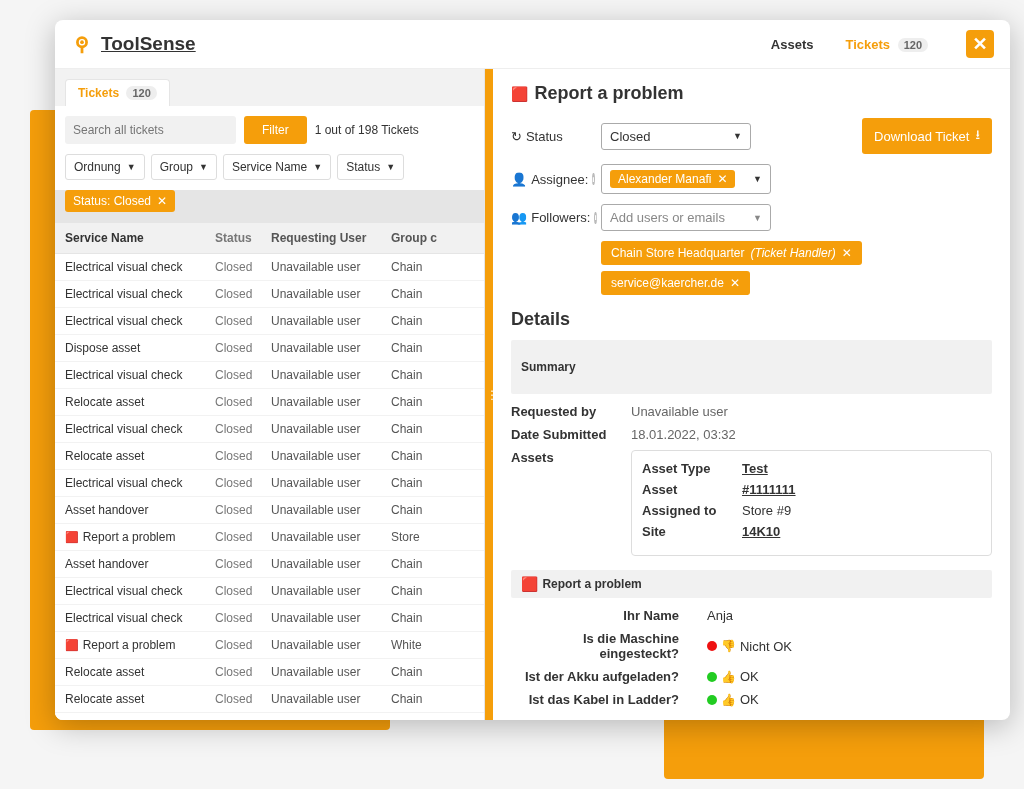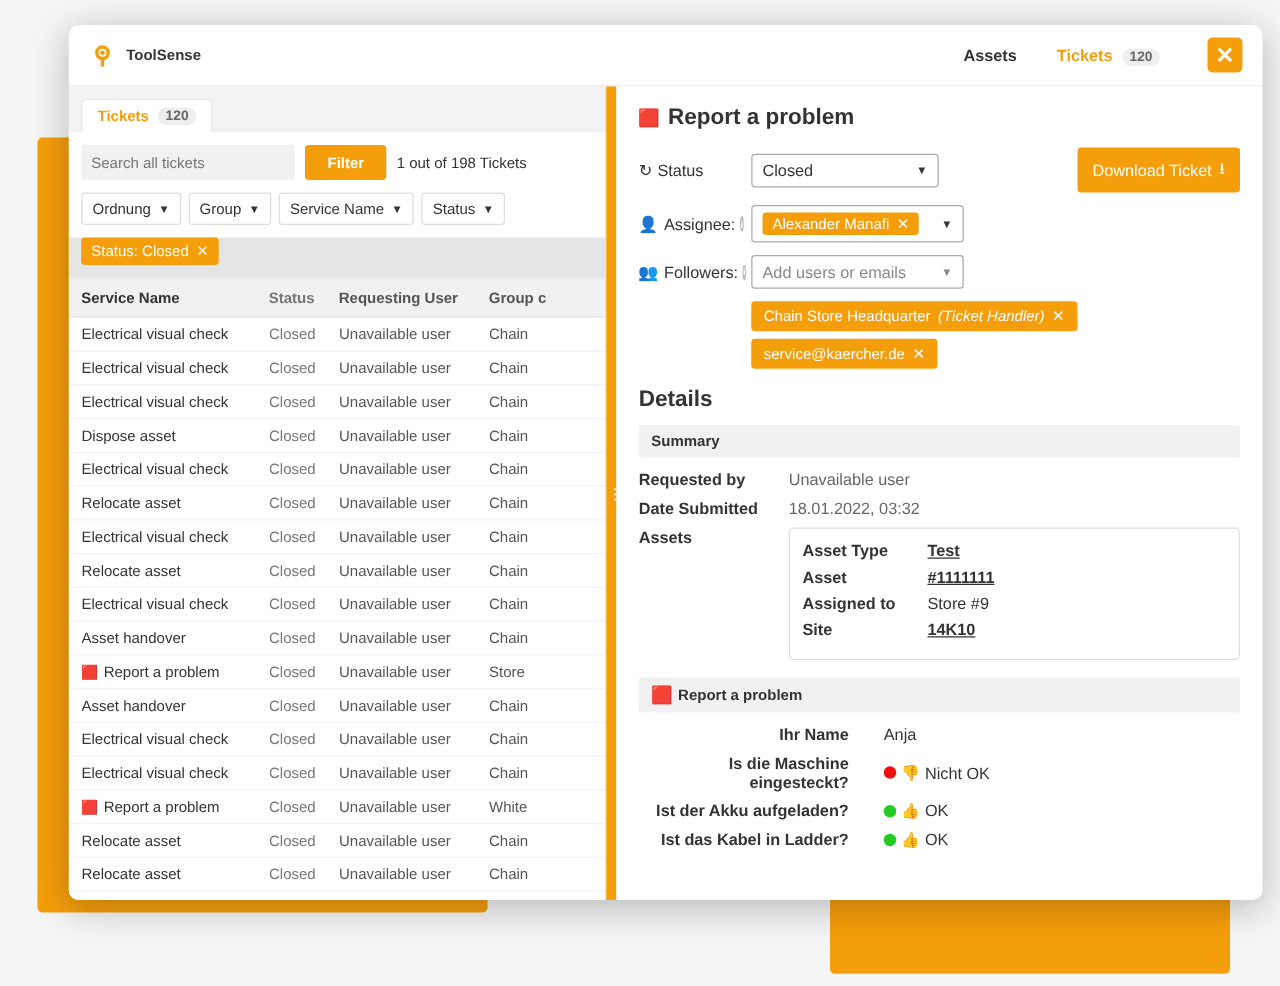--- a/index.html
+++ b/index.html
@@ -4,38 +4,38 @@
 <style>
 * { box-sizing: border-box; margin: 0; padding: 0; }
 body { font-family: -apple-system, "Segoe UI", Arial, sans-serif; font-size: 13px; color: #333; background: #f5f5f5; width: 1024px; height: 789px; overflow: hidden; position: relative; }
 
 .bg-decor { position: absolute; width: 360px; height: 620px; background: #f59e0b; top: 110px; left: 30px; z-index: 0; border-radius: 4px; }
 .bg-decor2 { position: absolute; width: 320px; height: 80px; background: #f59e0b; bottom: 10px; right: 40px; z-index: 0; border-radius: 4px; }
 
 .app { position: absolute; top: 20px; left: 55px; width: 955px; height: 700px; background: #fff; border-radius: 8px; box-shadow: 0 6px 30px rgba(0,0,0,0.25); display: flex; flex-direction: column; overflow: hidden; z-index: 1; }
 
 .topbar { display: flex; align-items: center; padding: 10px 16px; border-bottom: 1px solid #eee; position: relative; }
-.brand { display: flex; align-items: center; gap: 8px; font-weight: 700; font-size: 12px; }
+.brand { display: flex; align-items: center; gap: 8px; font-weight: 700; font-size: 19px; text-decoration: underline; }
 .brand-icon { width: 22px; height: 22px; }
 .nav { margin-left: auto; display: flex; gap: 20px; align-items: center; }
 .nav-item { font-weight: 600; color: #333; cursor: pointer; padding: 4px 6px; }
 .nav-item.active { color: #f59e0b; }
 .nav-badge { background: #eee; color: #666; border-radius: 9px; padding: 1px 6px; font-size: 11px; margin-left: 4px; }
 .close-btn { background: #f59e0b; color: #fff; font-weight: 700; font-size: 18px; width: 28px; height: 28px; display: flex; align-items: center; justify-content: center; border-radius: 4px; cursor: pointer; margin-left: 12px; }
 
 .body { flex: 1; display: flex; overflow: hidden; }
 
 
 .left { width: 430px; border-right: 1px solid #e5e5e5; background: #fafafa; display: flex; flex-direction: column; overflow: hidden; }
 .tabbar { padding: 10px 10px 0 10px; background: #f2f2f2; }
 .tab { display: inline-flex; align-items: center; background: #fff; padding: 6px 12px; border-radius: 4px 4px 0 0; color: #f59e0b; font-weight: 600; font-size: 12px; border: 1px solid #e5e5e5; border-bottom: none; }
 .tab .nav-badge { background: #eee; color: #666; }
 .searchrow { padding: 10px; display: flex; gap: 8px; align-items: center; background: #fff; }
 .search-input { flex: 0 0 130px; padding: 7px 8px; background: #f1f1f1; border: none; border-radius: 3px; font-size: 12px; }
-.filter-btn { background: #f59e0b; color: #fff; border: none; padding: 7px 18px; border-radius: 3px; font-weight: 700; cursor: pointer; font-size: 12px; }
+.filter-btn { background: #f59e0b; color: #fff; border: none; padding: 7px 18px; border-radius: 3px; font-weight: 400; cursor: pointer; font-size: 12px; }
 .count-text { font-size: 12px; color: #333; }
 .filter-dropdowns { padding: 0 10px 10px 10px; display: flex; gap: 6px; background: #fff; }
 .fdrop { background: #fff; border: 1px solid #ddd; border-radius: 3px; padding: 5px 8px; font-size: 12px; display: flex; align-items: center; gap: 6px; cursor: pointer; }
 .caret { font-size: 9px; }
 .chip-row { padding: 0 10px 10px 10px; background: #e5e5e5; }
 .chip { display: inline-flex; align-items: center; background: #f59e0b; color: #fff; padding: 4px 8px; border-radius: 3px; font-size: 12px; gap: 6px; }
 .chip .x { cursor: pointer; }
 
 .thead { display: flex; background: #f1f1f1; font-weight: 700; font-size: 12px; padding: 8px 10px; border-top: 1px solid #e5e5e5; border-bottom: 1px solid #e5e5e5; }
 .tbody { overflow-y: auto; flex: 1; background: #fff; }
@@ -59,21 +59,21 @@
 .field-label { width: 80px; font-size: 13px; display: flex; align-items: center; gap: 4px; }
 .info-icon { width: 12px; height: 12px; background: #bbb; border-radius: 50%; display: inline-flex; align-items: center; justify-content: center; color: #fff; font-size: 8px; font-weight: 700; }
 .select-box { border: 1px solid #aaa; border-radius: 3px; padding: 5px 8px; min-width: 150px; display: flex; align-items: center; justify-content: space-between; cursor: pointer; font-size: 13px; }
 .assignee-chip { background: #f59e0b; color: #fff; padding: 2px 8px; border-radius: 3px; font-size: 12px; display: inline-flex; gap: 6px; align-items: center; }
 .dl-btn { margin-left: auto; background: #f59e0b; color: #fff; padding: 7px 12px; border-radius: 3px; font-size: 13px; display: flex; align-items: center; gap: 6px; cursor: pointer; }
 .follower-chips { margin-left: 90px; display: flex; flex-wrap: wrap; gap: 6px; margin-bottom: 14px; }
 .fchip { background: #f59e0b; color: #fff; padding: 5px 10px; border-radius: 3px; font-size: 12px; display: inline-flex; gap: 6px; align-items: center; }
 .fchip em { font-style: italic; }
 
 .details-h { font-weight: 700; font-size: 18px; margin: 10px 0; }
-.section-bar { background: #f1f1f1; padding: 6px 10px; font-weight: 700; font-size: 12px; border-radius: 2px; margin-bottom: 10px; }
+.section-bar { background: #f1f1f1; padding: 20px 10px; font-weight: 700; font-size: 12px; border-radius: 2px; margin-bottom: 10px; }
 .detail-row { display: flex; margin-bottom: 8px; font-size: 13px; }
 .detail-row .dk { width: 120px; font-weight: 700; }
 .detail-row .dv { color: #666; }
 .asset-box { border: 1px solid #ddd; border-radius: 4px; padding: 10px; flex: 1; }
 .asset-row { display: flex; margin-bottom: 6px; font-size: 13px; }
 .asset-row .ak { width: 100px; font-weight: 700; }
 .asset-row .av { color: #333; }
 .asset-row .av a, .link { color: #333; font-weight: 700; text-decoration: underline; cursor: pointer; }
 .site-addr { display: flex; align-items: center; gap: 6px; }
 .globe-ic { font-size: 14px; }

